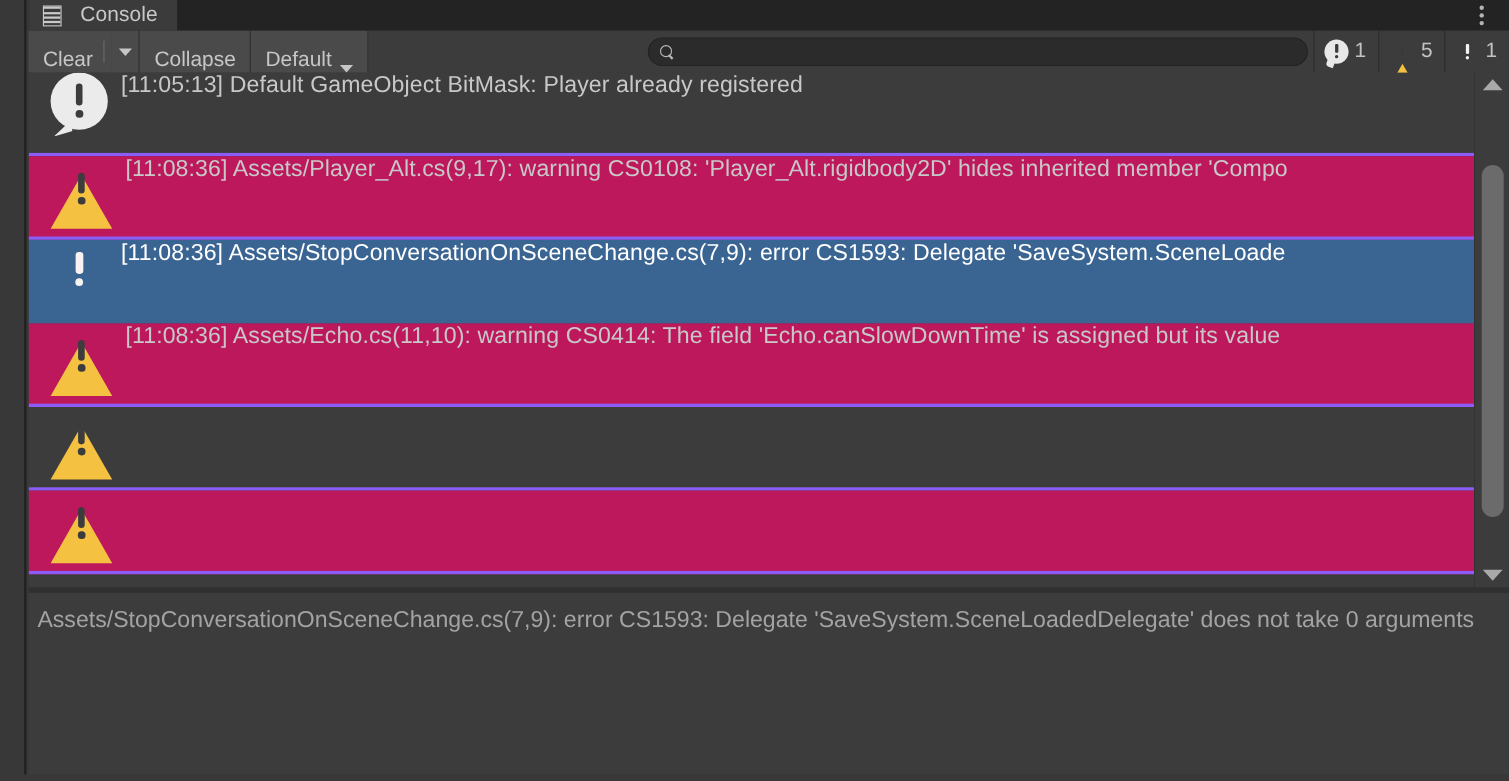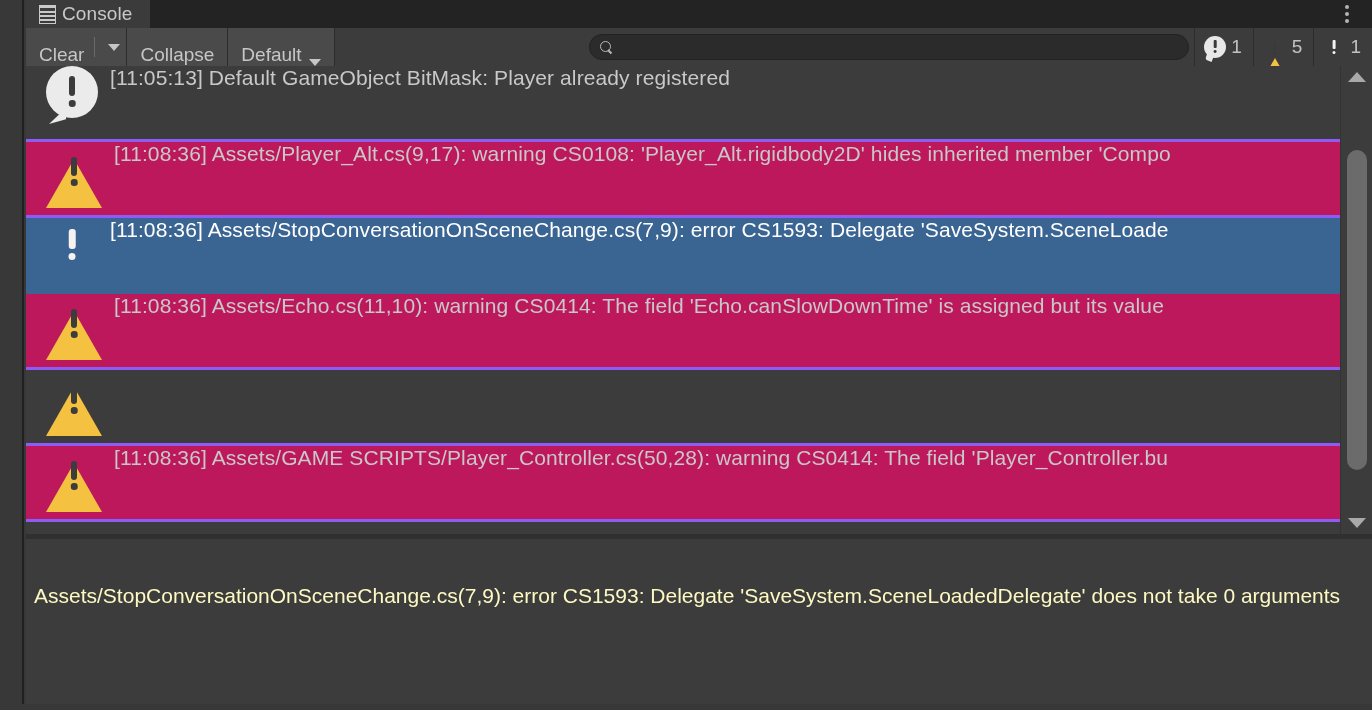--- a/index.html
+++ b/index.html
@@ -17,21 +17,21 @@
     background: #383838; border-right: 2px solid #202020;
   }
 
   
   .tabbar {
     position: absolute; left: 26px; top: 0; right: 0; height: 28px;
     background: #232323;
   }
   .tab {
     position: absolute; left: 0; top: 0; height: 28px;
-    display: flex; align-items: center; gap: 7px;
+    display: flex; align-items: center; gap: 18px;
     padding: 0 18px 0 14px;
     background: #3b3b3b;
   }
   .tab-label { font-size: 19px; color: #c8c8c8; letter-spacing: .1px; }
   .doc-icon { display: inline-block; width: 15px; height: 17px; position: relative; }
   .doc-icon i {
     position: absolute; left: 0; width: 15px; height: 2px; background: #c9c9c9;
   }
   .doc-icon i:nth-child(1) { top: 0; height: 3px; }
   .doc-icon i:nth-child(2) { top: 5px; }
@@ -202,22 +202,22 @@
 
   
   .divider {
     position:absolute; left: 26px; top: 534px; right: 0; height: 5px; background: #303030;
   }
   .detail {
     position:absolute; left: 26px; top: 539px; right: 0; bottom: 0;
     background: #3c3c3c; padding: 10px 16px 0 8px;
   }
   .detail-text {
-    font-size: 21px; color: #fef9c3; line-height: 29px;
-    white-space: pre-wrap; word-break: break-word; margin-top: 32px;
+    font-size: 21px; color: #a3a3a3; line-height: 29px;
+    white-space: pre-wrap; word-break: break-word;
   }
   .bottom-strip {
     position:absolute; left:0; bottom:0; width: 1372px; height: 6px; background:#383838;
   }
 </style>
 </head>
 <body>
 
 <div id="app">
 
@@ -324,21 +324,20 @@
     <div class="logrow">
       <span class="rico rico-warn">
         <span class="tri"></span><span class="bar"></span><span class="dot"></span>
       </span>
     </div>
 
     <div class="logrow alt">
       <span class="rico rico-warn">
         <span class="tri"></span><span class="bar"></span><span class="dot"></span>
       </span>
-      <span class="logtext">[11:08:36] Assets/GAME SCRIPTS/Player_Controller.cs(50,28): warning CS0414: The field 'Player_Controller.bu</span>
     </div>
 
   </div>
 
   <div class="vscroll">
     <div class="vs-arrow">
         <span class="up"></span>
       </div>
     <div class="vs-track">
       <div class="vs-thumb"></div>

